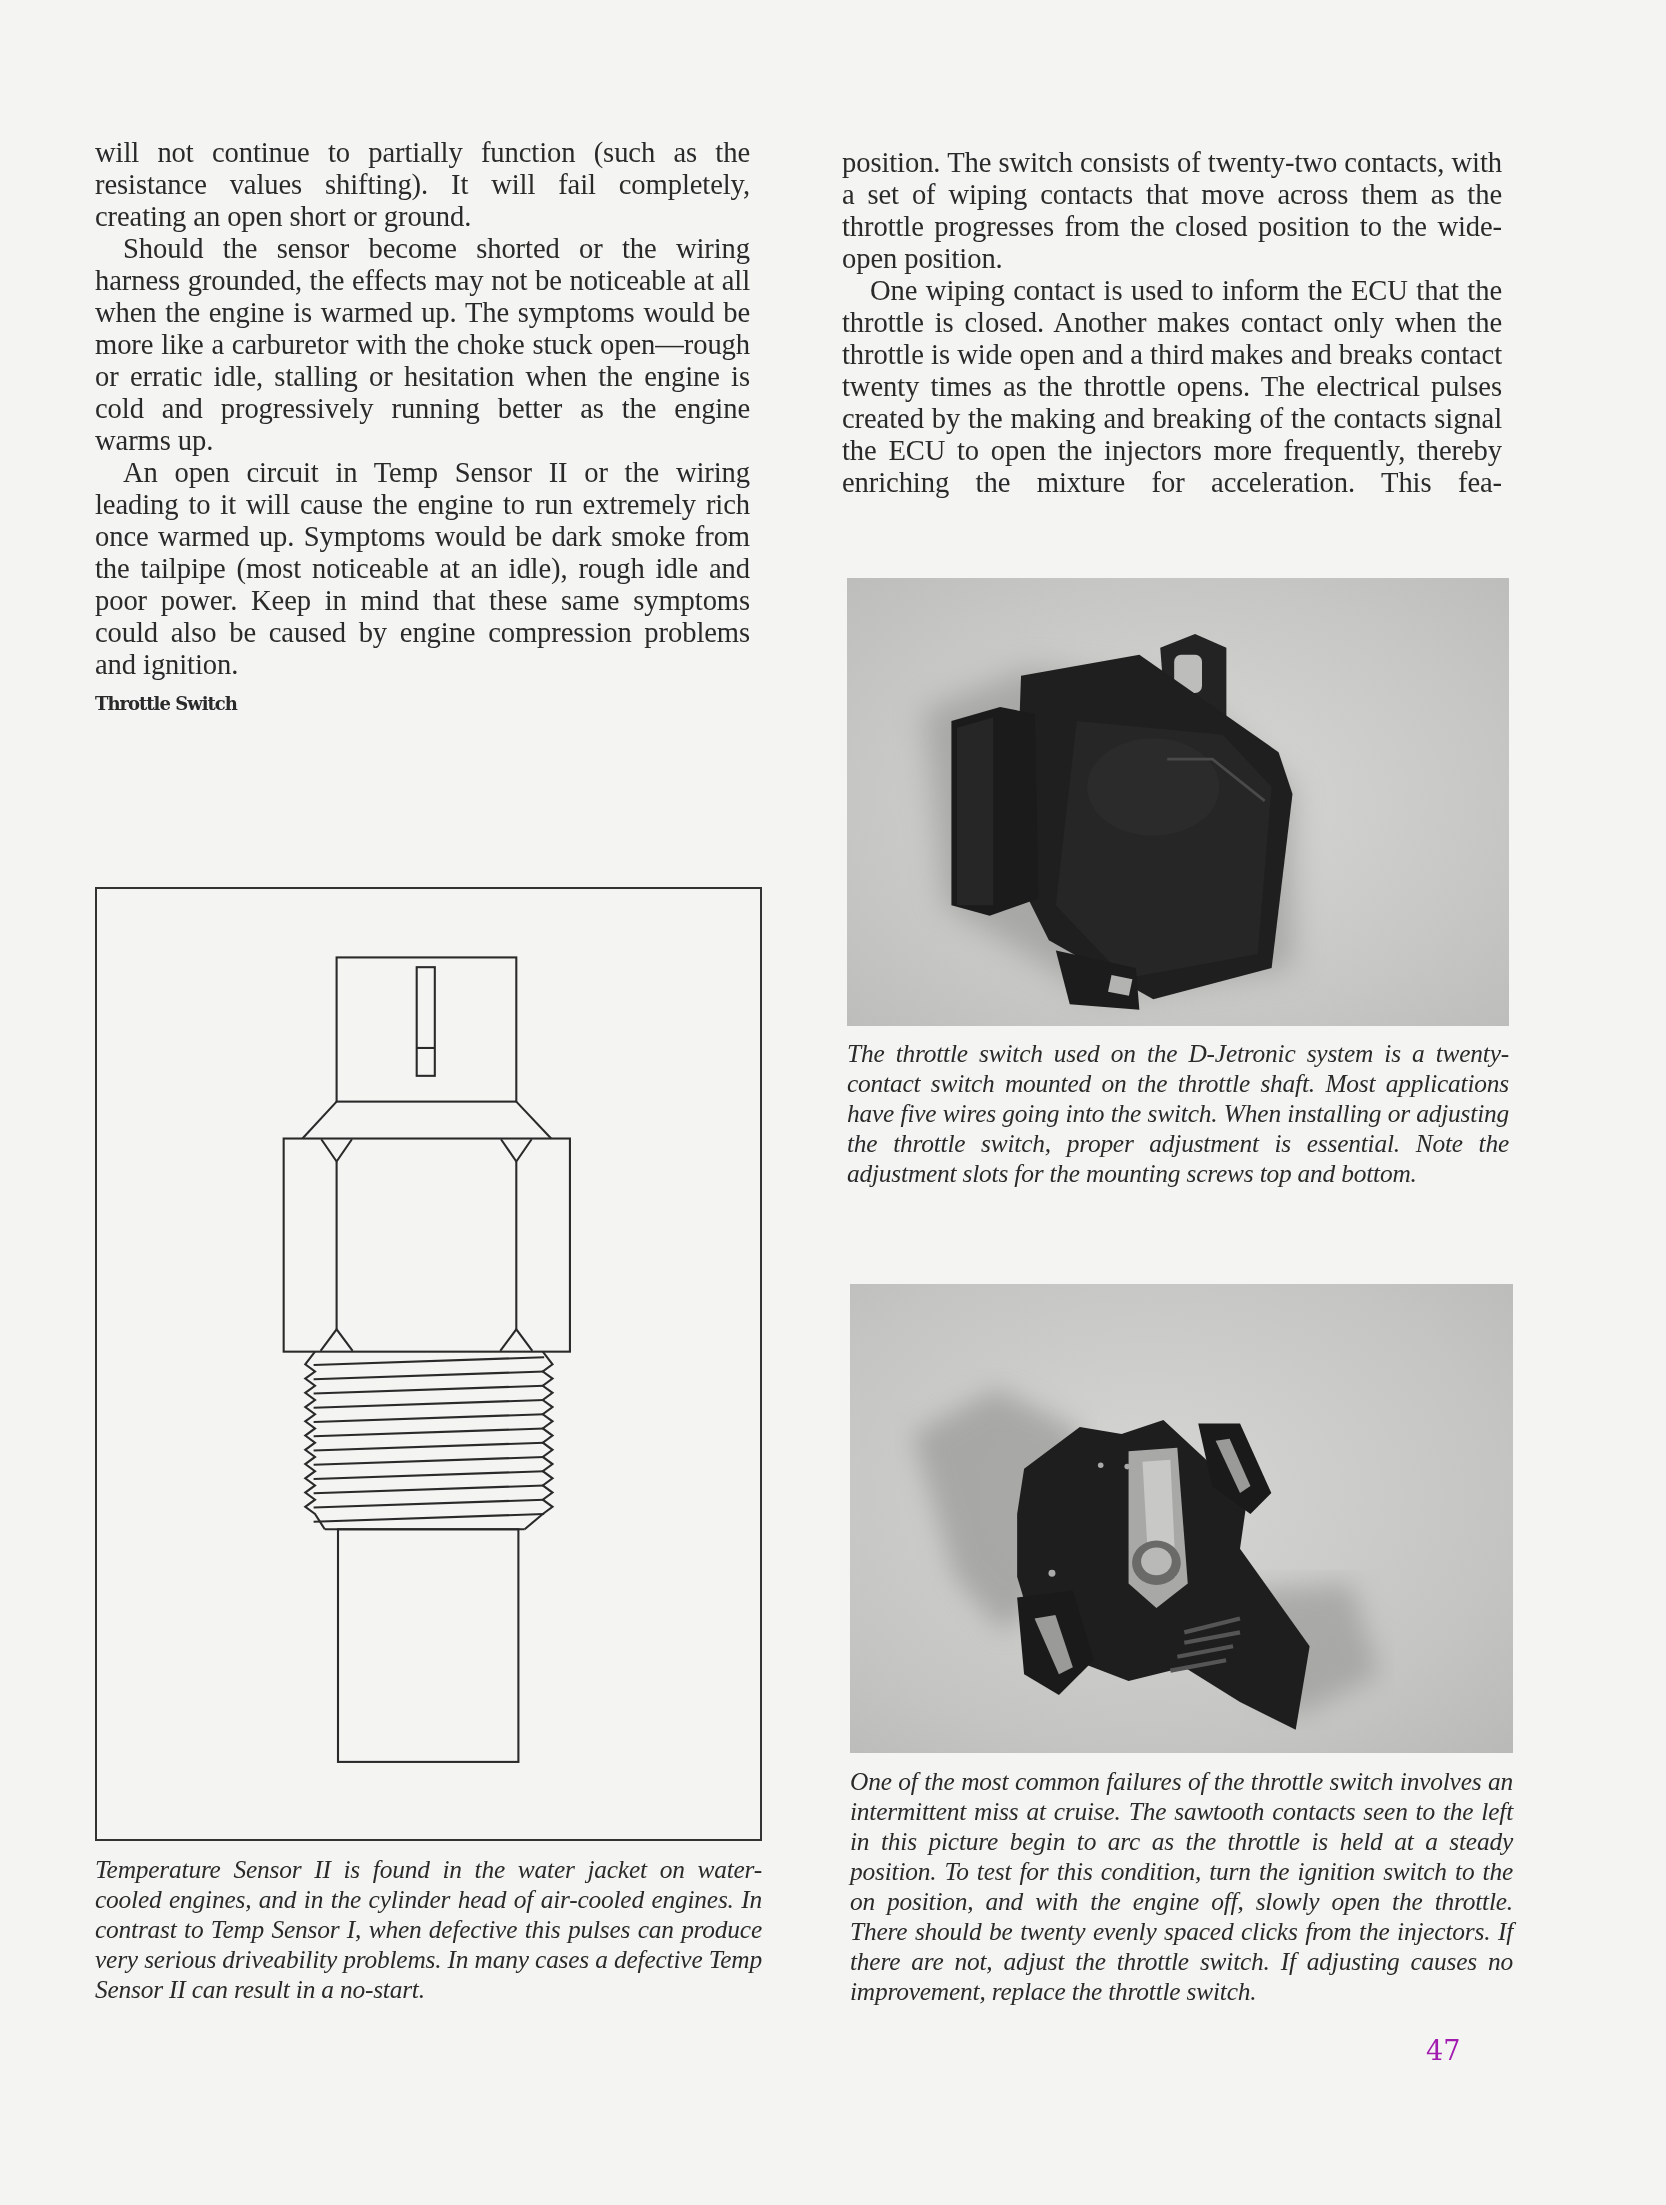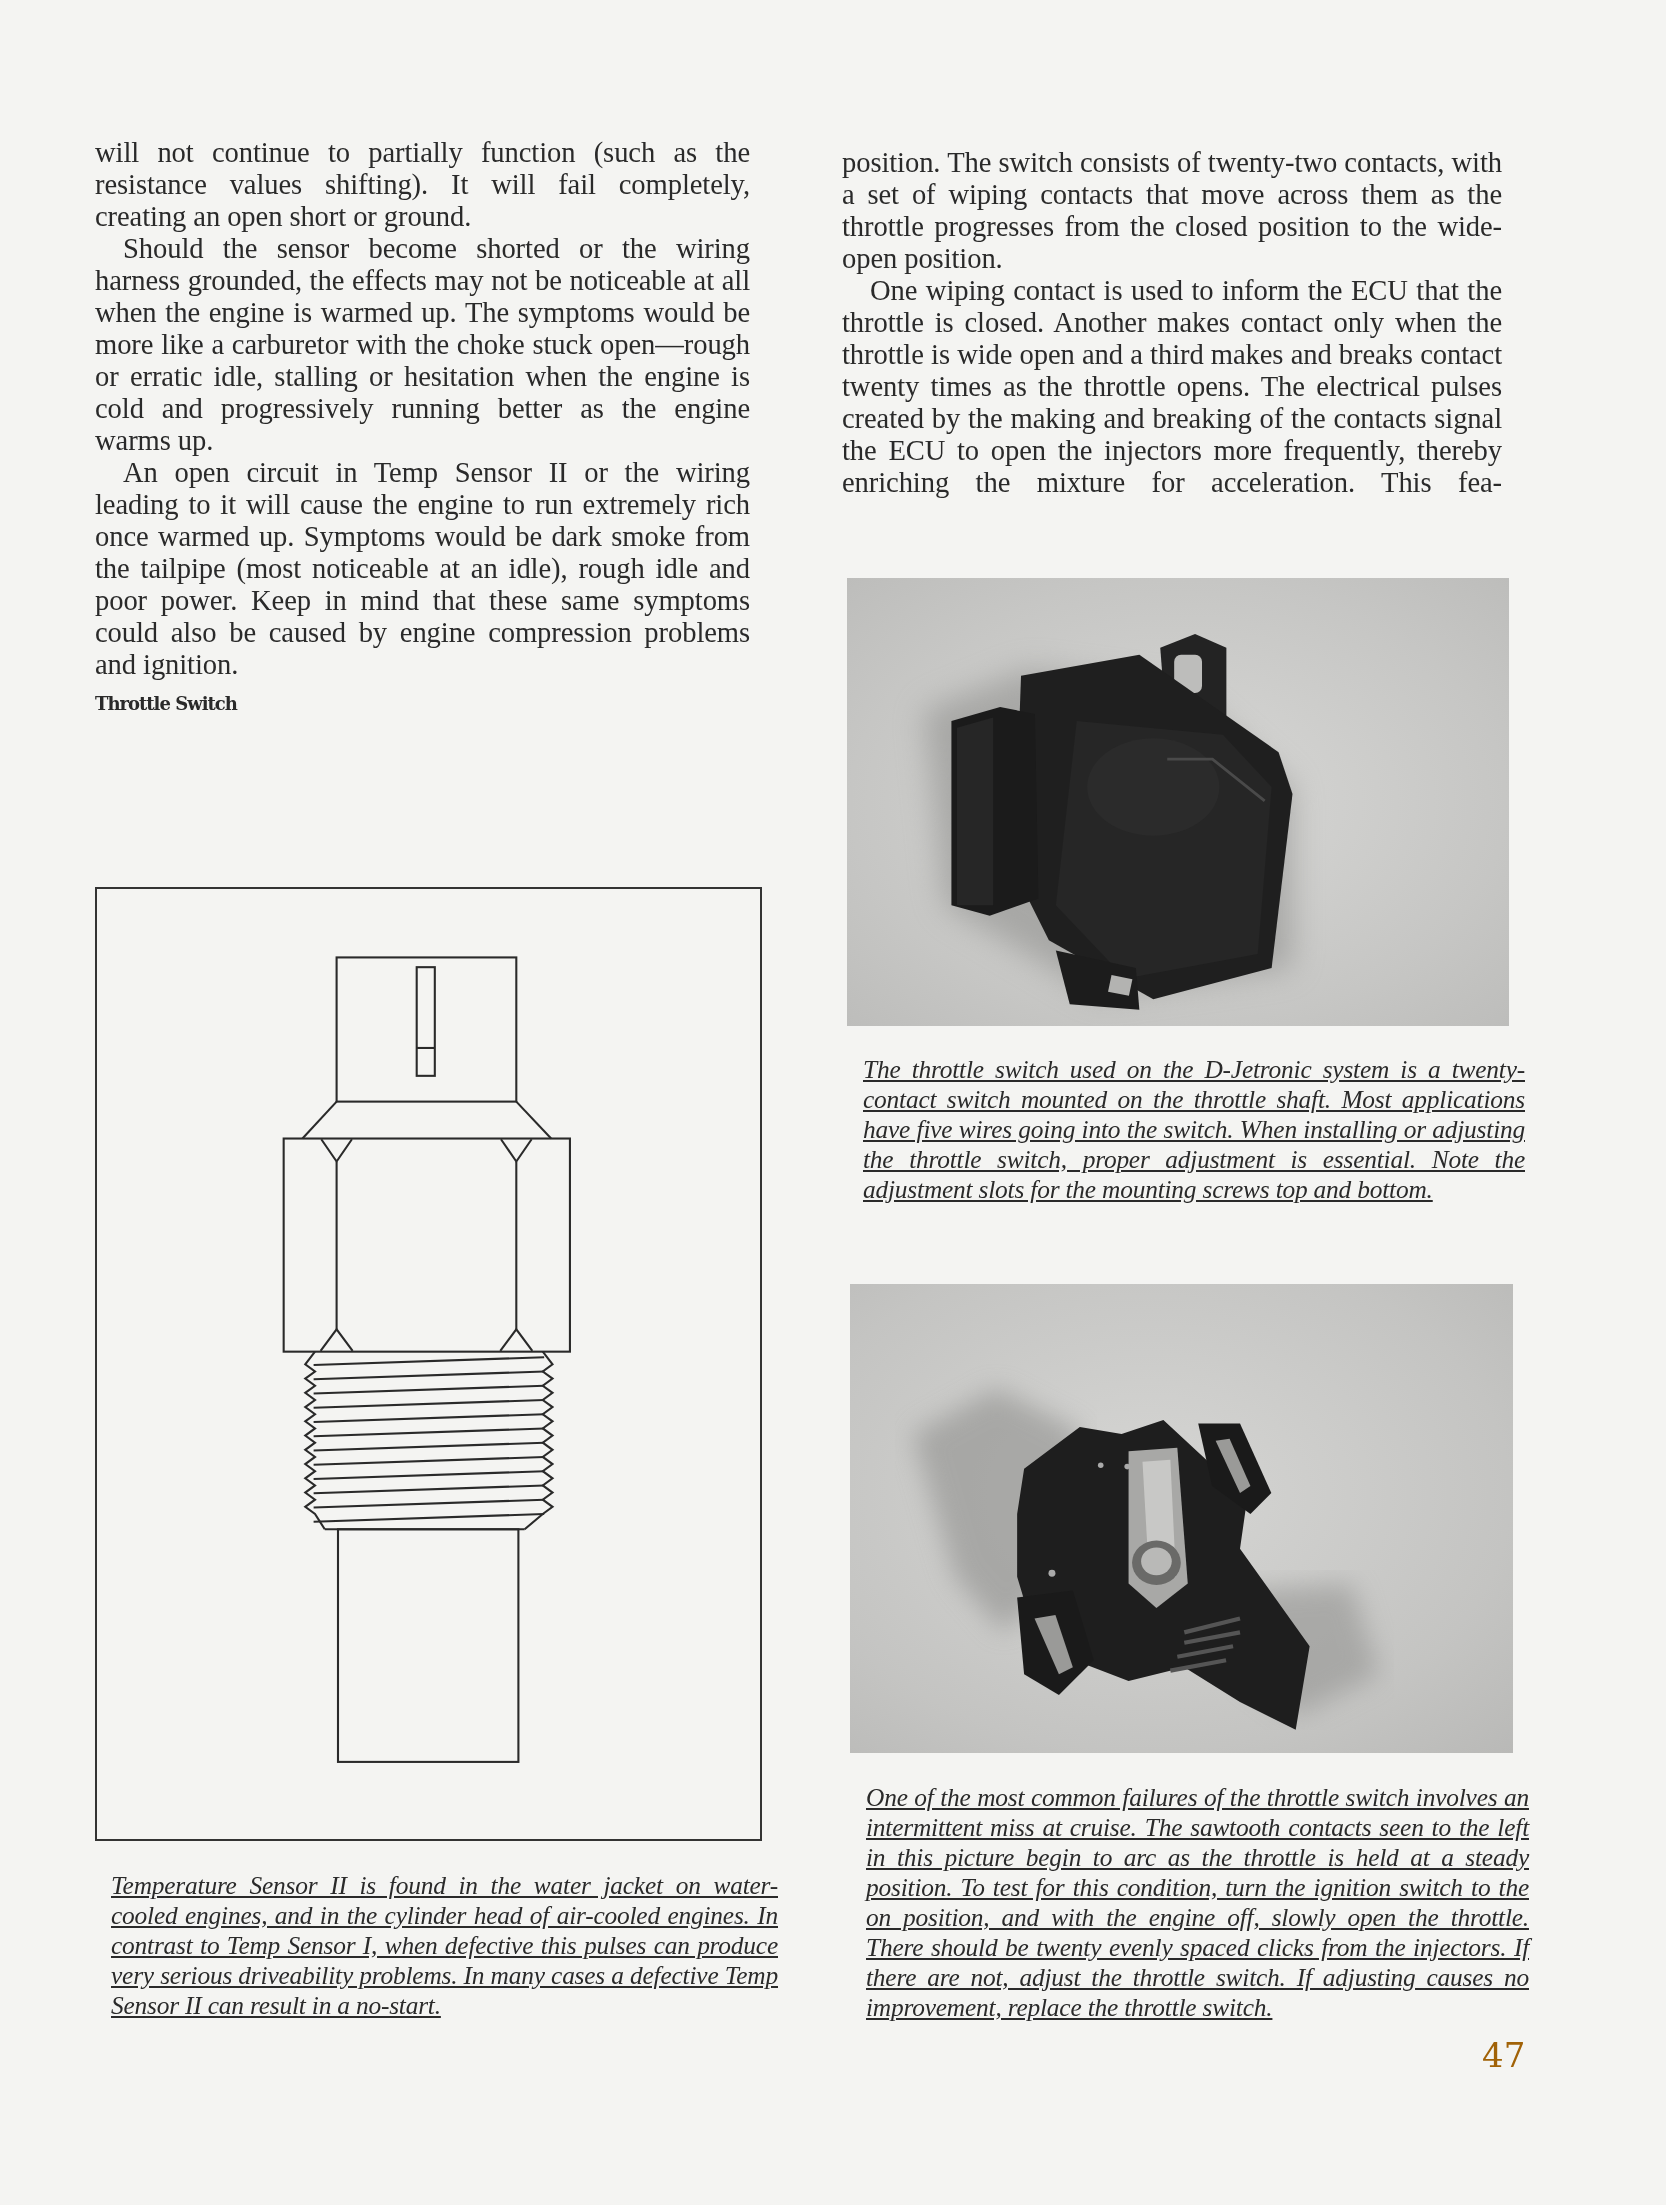--- a/index.html
+++ b/index.html
@@ -19,35 +19,35 @@
   .body-text p.noindent { text-indent: 0; }
   .heading {
     font-family: "DejaVu Serif", "Liberation Serif", serif;
     font-weight: bold; font-size: 18px; line-height: 32px;
     margin: 7px 0 0 0; letter-spacing: -1px;
   }
   .caption {
     position: absolute;
     font-family: "Liberation Serif", "DejaVu Serif", serif;
     font-style: italic; font-size: 25.4px; line-height: 30px;
-    text-align: justify; margin: 16px; letter-spacing: -0.2px; text-decoration: underline;
+    text-align: justify; margin: 0; letter-spacing: -0.2px;
   }
   .photo {
     position: absolute; overflow: hidden;
     background: #c9c9c7;
   }
   .diagram-box {
     position: absolute; left: 95px; top: 887px;
     width: 667px; height: 954px;
     border: 2.8px solid #333; box-sizing: border-box;
   }
   .page-number {
-    position: absolute; left: 1482px; top: 2035px;
+    position: absolute; left: 1426px; top: 2035px;
     font-family: "DejaVu Serif", "Liberation Serif", serif;
-    font-size: 34px; color: #a16207;
+    font-size: 27px; color: #a21caf;
   }
 </style>
 </head>
 <body>
 
 <div class="col body-text" style="left:95px; top:137px; width:655px;">
   <p class="noindent">will not continue to partially function (such as the resistance values shifting). It will fail completely, creating an open short or ground.</p>
   <p>Should the sensor become shorted or the wiring harness grounded, the effects may not be noticeable at all when the engine is warmed up. The symptoms would be more like a carburetor with the choke stuck open—rough or erratic idle, stalling or hesitation when the engine is cold and progressively running better as the engine warms up.</p>
   <p>An open circuit in Temp Sensor II or the wiring leading to it will cause the engine to run extremely rich once warmed up. Symptoms would be dark smoke from the tailpipe (most noticeable at an idle), rough idle and poor power. Keep in mind that these same symptoms could also be caused by engine compression problems and ignition.</p>
   <div class="heading">Throttle Switch</div>

